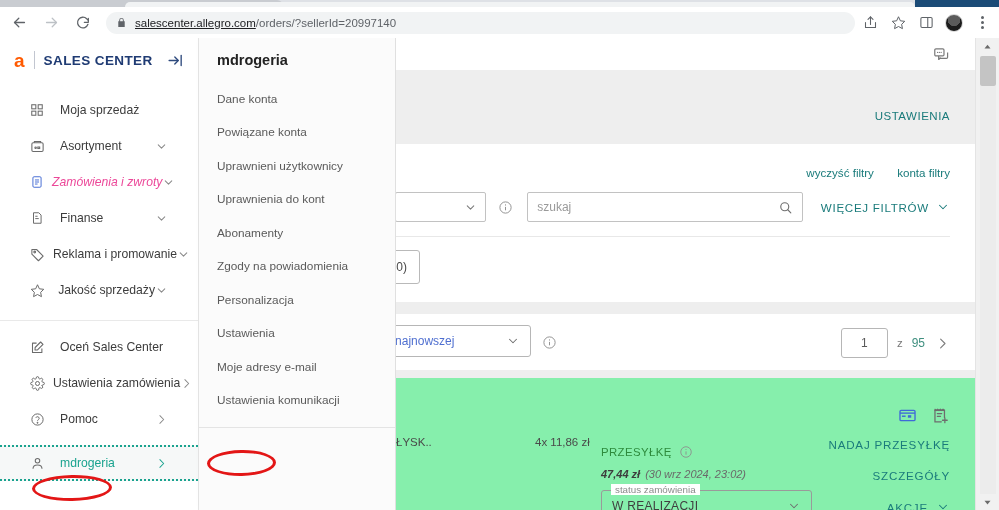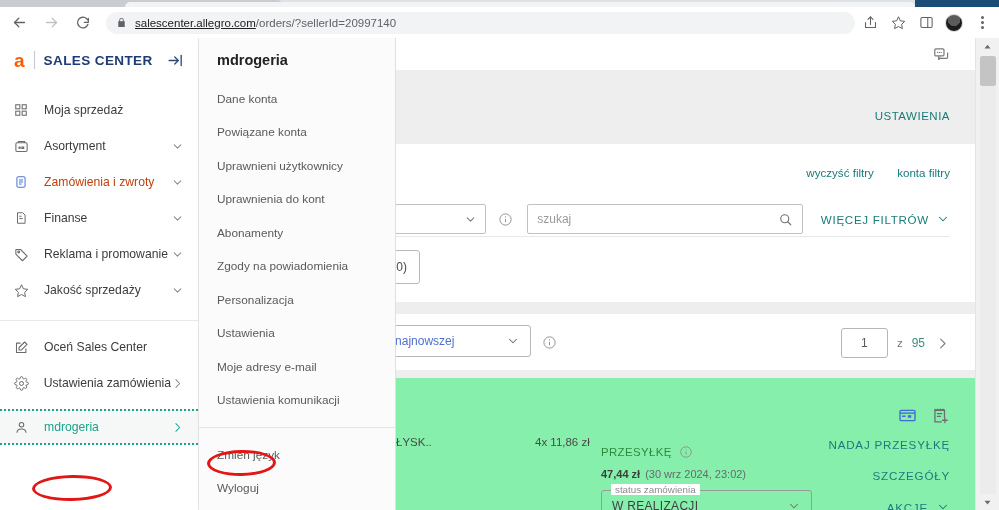--- a/index.html
+++ b/index.html
@@ -70,27 +70,27 @@
   }
   .brand .a { color: #ff5a00; font-weight: 700; font-size: 19px; line-height: 1; }
   .brand .bar { width:1px; height:18px; background:#c2c6d0; margin: 0 9px; }
   .brand .name {
     color: #1f3b73; font-weight: 700; font-size: 13.5px; letter-spacing: 0.4px;
   }
   .brand .collapse { margin-left: auto; color: #2e4a7d; display:flex; }
 
   .nav { margin-top: 10px; }
   .nav-item {
-    display: flex; align-items: center; height: 36px; padding: 0 14px;
+    display: flex; align-items: center; height: 36px; padding: 0 30px;
     color: #3c3c3c; font-size: 12.2px; cursor: pointer;
   }
   .nav-item .ic { width: 22px; display:flex; align-items:center; color:#6b6b6b; }
   .nav-item .lb { margin-left: 8px; white-space: nowrap; }
   .nav-item .ch { margin-left: auto; color: #8a8a8a; display:flex; }
-  .nav-item.active { color: #c2410c; }
+  .nav-item.active { color: #ec4899; font-style: italic; }
   .nav-item.active .ic { color: #4a6fd4; }
   .nav-sep { height:1px; background:#e9e9e9; margin: 12px 0 8px 0; }
 
   .nav-item.highlight {
     background: #f6f8f8;
     border-top: 2px dotted #1aa38f;
     border-bottom: 2px dotted #1aa38f;
     color: #1aa38f; height: 36px;
   }
   .nav-item.highlight .ic { color: #6b6b6b; }
@@ -131,21 +131,21 @@
   }
   .filtercard {
     position:absolute; left:0; right:0; top:106px; height: 158px; background:#fff;
   }
   .filterlinks {
     position:absolute; right: 25px; top: 22px;
     font-size: 11.6px; color: #1a7b7b;
   }
   .filterlinks span { margin-left: 20px; cursor:pointer; }
   .filterrow {
-    position:absolute; left:-1px; top: 48px; right: 25px; display:flex; align-items:center;margin-top:12px;
+    position:absolute; left:-1px; top: 48px; right: 25px; display:flex; align-items:center;
   }
   .sel-box {
     width: 98px; height: 30px; border:1px solid #c2c2c2; border-radius:2px;
     display:flex; align-items:center; justify-content:flex-end; padding-right:8px;
     color:#7a7a7a;
   }
   .info-ic { margin-left: 12px; color:#8d8d8d; display:flex; }
   .searchbox {
     margin-left: 14px; width: 297px; height: 30px; border:1px solid #c2c2c2;
     border-radius:2px; display:flex; align-items:center; padding: 0 9px;
@@ -191,21 +191,21 @@
   .ordercard { position:absolute; left:0; right:0; top:340px; bottom:0; background:#86efac; }
   .order-icons { position:absolute; right: 25px; top: 28px; display:flex; gap: 14px; align-items:center; }
   .ol-title {
     position:absolute; left: 0px; top: 58px; font-size: 11.5px; color:#4a4a4a;
   }
   .ol-qty { position:absolute; left: 139px; top: 58px; font-size: 11.5px; color:#4a4a4a; white-space:nowrap; }
   .ol-paid {
     position:absolute; left: 205px; top: 67px; display:flex; align-items:center; gap:7px;
     font-size: 11.4px; color: #2e8b3d; letter-spacing:.4px;
   }
-  .ol-amt { position:absolute; left: 205px; top: 90px; font-size: 11px; color:#3d3d3d; white-space:nowrap; }
+  .ol-amt { position:absolute; left: 205px; top: 90px; font-size: 11px; color:#3d3d3d; white-space:nowrap;font-style:italic; }
   .ol-amt b { font-weight: 700; }
   .ol-amt .dt { color:#6a6a6a; margin-left:5px; }
   .statuswrap {
     position:absolute; left: 205px; top: 112px; width: 211px; height: 32px;
     border:1px solid #9a9a9a; border-radius:3px;
     display:flex; align-items:center; padding: 0 10px;
   }
   .statuswrap .lbl {
     position:absolute; left: 9px; top: -7px; background:#fff; padding: 0 4px;
     font-size: 9.8px; color:#8b8b8b;
@@ -440,20 +440,35 @@
               </svg>
           </span>
           <span class="lb">Ustawienia zamówienia</span>
           <span class="ch">
             <svg width="13" height="13" viewBox="0 0 24 24" fill="none" stroke="currentColor" stroke-width="1.9" stroke-linecap="round" stroke-linejoin="round">
                 <polyline points="9 5 16 12 9 19"></polyline>
               </svg>
           </span>
         </div>
 
+        <div class="nav-item">
+          <span class="ic">
+            <svg width="15" height="15" viewBox="0 0 24 24" fill="none" stroke="currentColor" stroke-width="1.6">
+                <circle cx="12" cy="12" r="9"></circle>
+                <path d="M9.3 9.3a2.8 2.8 0 0 1 5.4.9c0 1.9-2.7 2.3-2.7 4"></path>
+                <circle cx="12" cy="17.2" r="0.8" fill="currentColor"></circle>
+              </svg>
+          </span>
+          <span class="lb">Pomoc</span>
+          <span class="ch">
+            <svg width="13" height="13" viewBox="0 0 24 24" fill="none" stroke="currentColor" stroke-width="1.9" stroke-linecap="round" stroke-linejoin="round">
+                <polyline points="9 5 16 12 9 19"></polyline>
+              </svg>
+          </span>
+        </div>
 
         <div class="nav-item highlight" style="margin-top:8px;">
           <span class="ic">
             <svg width="15" height="15" viewBox="0 0 24 24" fill="none" stroke="currentColor" stroke-width="1.7">
                 <circle cx="12" cy="7.6" r="3.6"></circle>
                 <path d="M4.8 20.5c0-3.7 3.2-6.2 7.2-6.2s7.2 2.5 7.2 6.2"></path>
               </svg>
           </span>
           <span class="lb">mdrogeria</span>
           <span class="ch">
@@ -473,24 +488,20 @@
         <div class="acct-item">Uprawnieni użytkownicy</div>
         <div class="acct-item">Uprawnienia do kont</div>
         <div class="acct-item">Abonamenty</div>
         <div class="acct-item">Zgody na powiadomienia</div>
         <div class="acct-item">Personalizacja</div>
         <div class="acct-item">Ustawienia</div>
         <div class="acct-item">Moje adresy e-mail</div>
         <div class="acct-item">Ustawienia komunikacji</div>
       </div>
       <div class="acct-sep"></div>
-      <div>
-        <div class="acct-item">Zmień język</div>
-        <div class="acct-item">Wyloguj</div>
-      </div>
     </div>
 
     <div class="main">
 
       <div class="topbar">
         <span style="color:#7a7a7a;display:flex;">
           <svg width="17" height="17" viewBox="0 0 24 24" fill="none" stroke="currentColor" stroke-width="1.7" stroke-linejoin="round">
               <rect x="2.5" y="4" width="13" height="10" rx="1.6"></rect>
               <circle cx="6.5" cy="9" r="0.9" fill="currentColor" stroke="none"></circle>
               <circle cx="9" cy="9" r="0.9" fill="currentColor" stroke="none"></circle>

